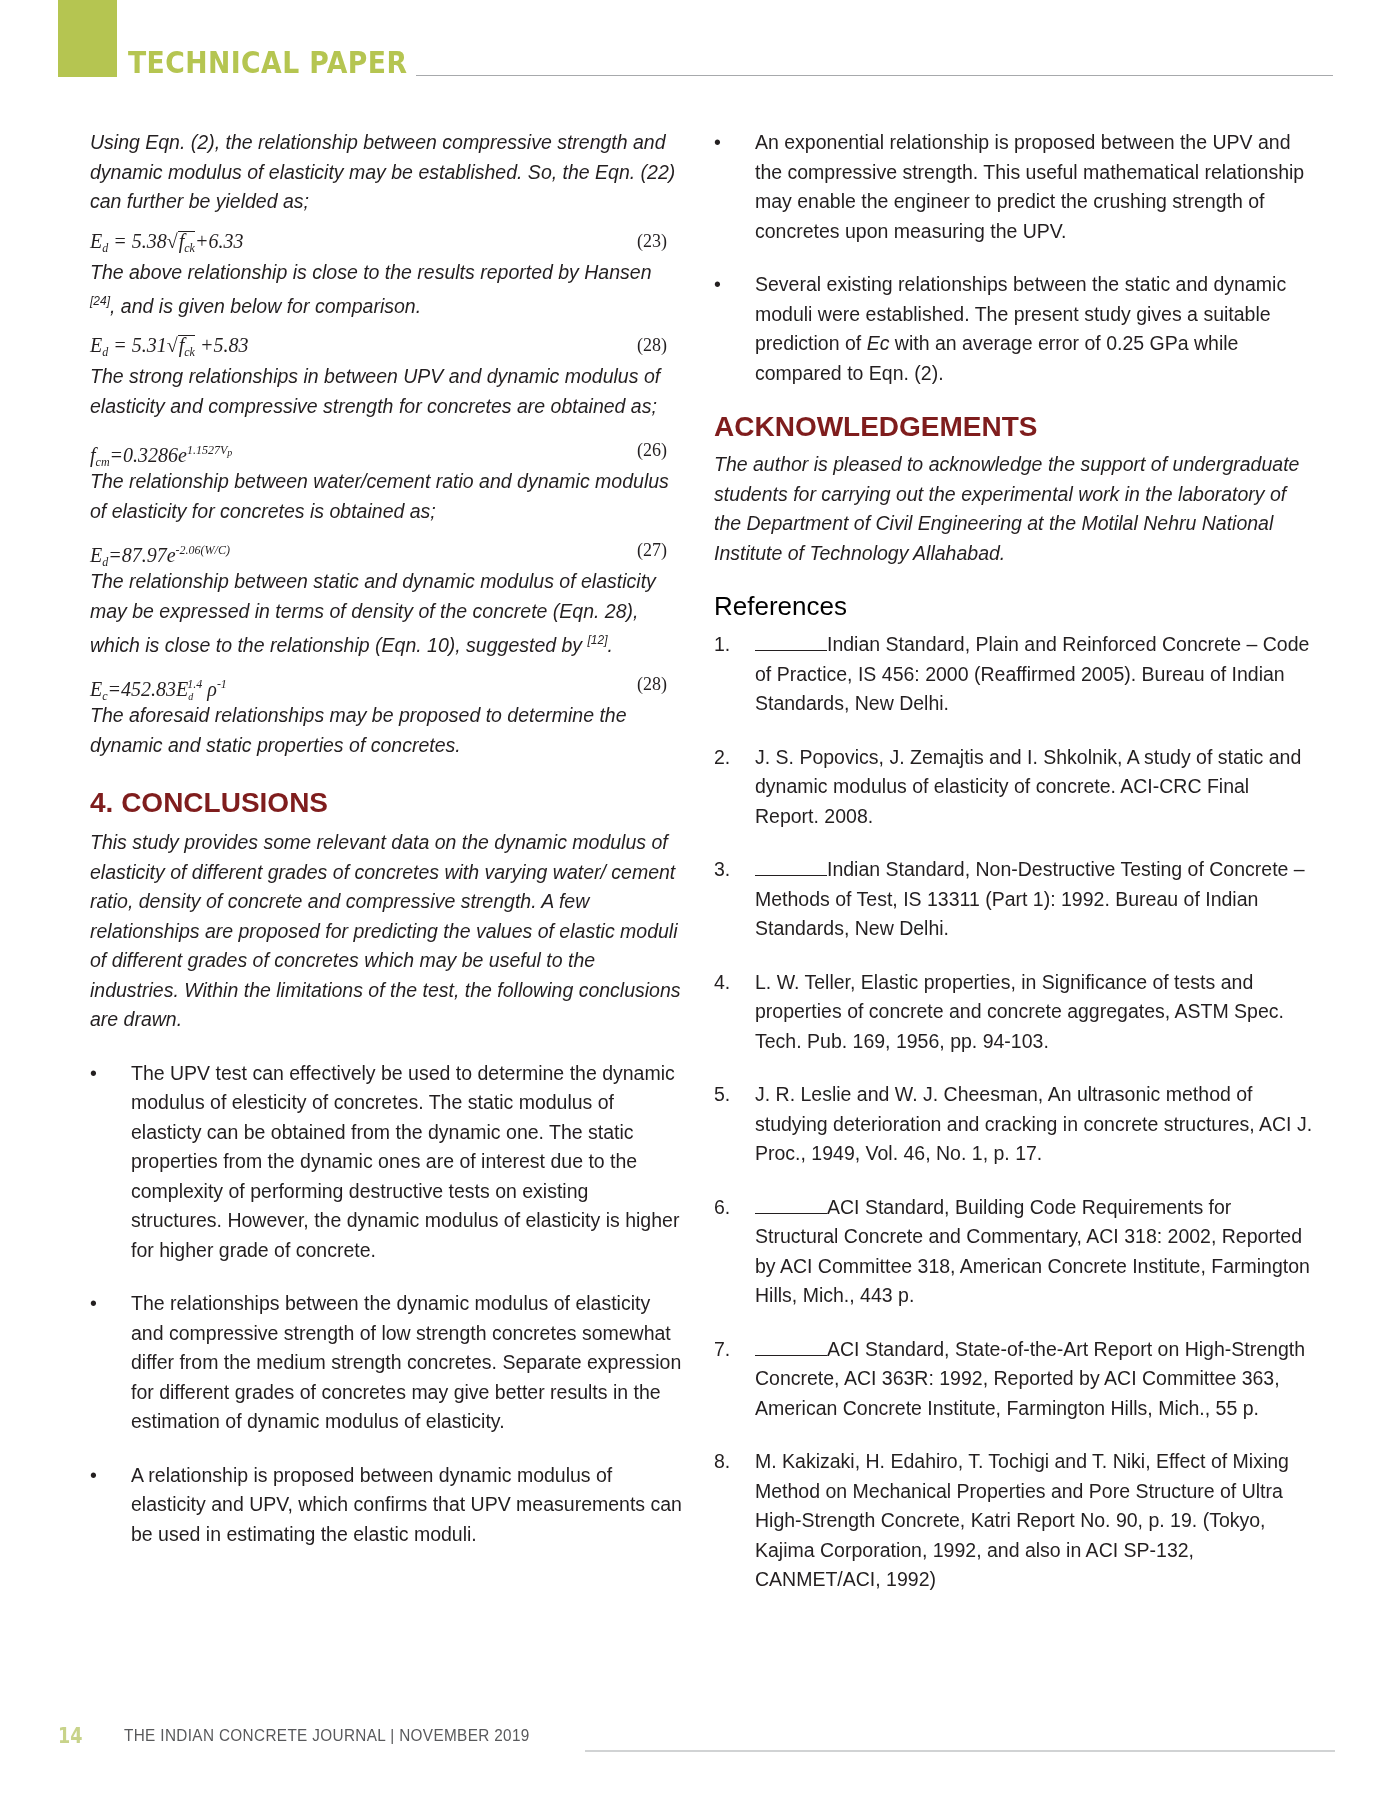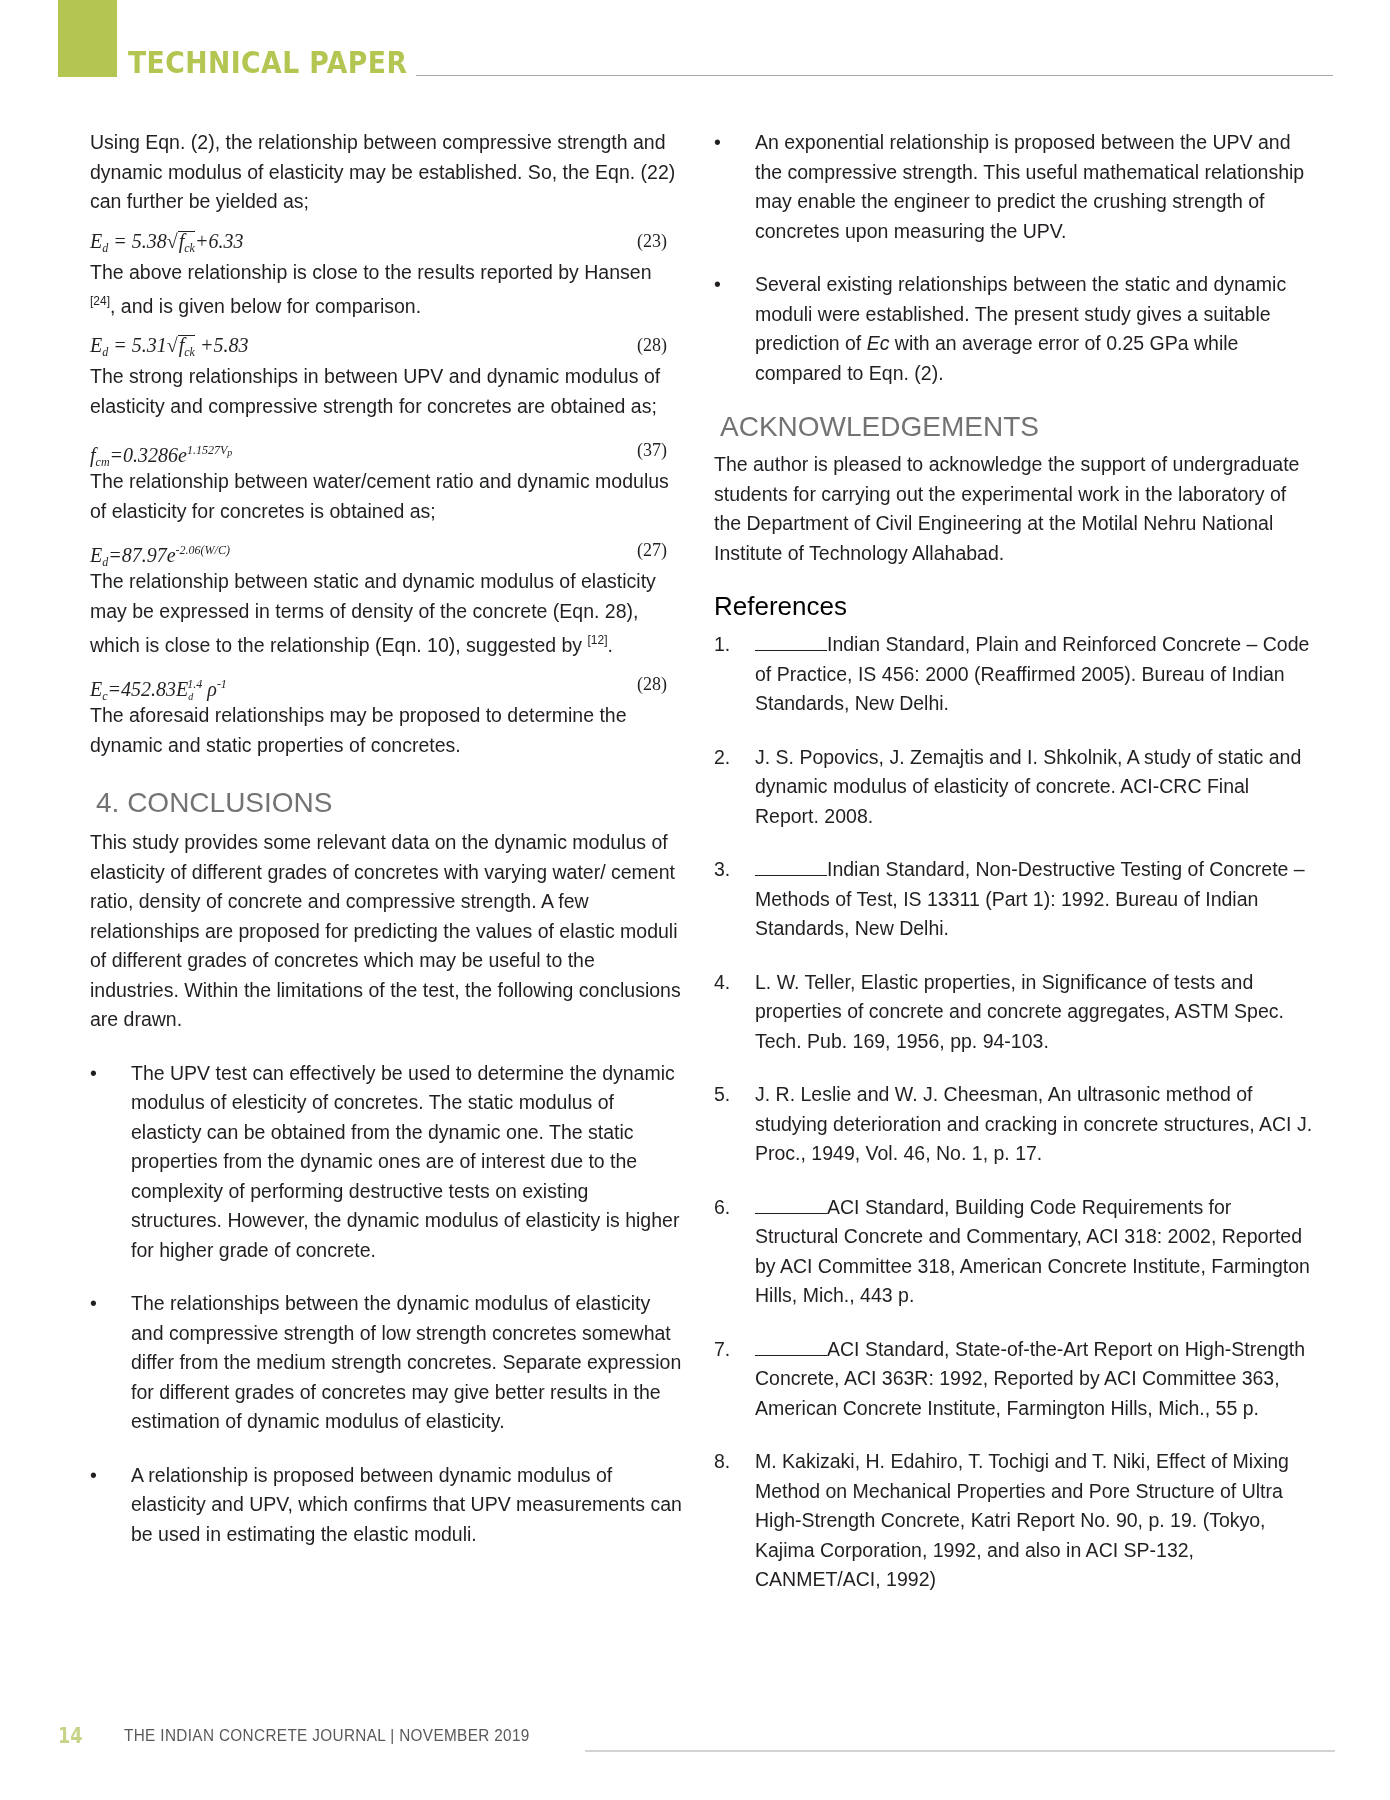--- a/index.html
+++ b/index.html
@@ -7,30 +7,30 @@
          font-family:"Liberation Sans", sans-serif; color:#231f20; }
   .green-block { position:absolute; left:58px; top:0; width:59px; height:77px; background:#b5c551; }
   .header-title { position:absolute; left:128px; top:44px; font-family:"DejaVu Sans", sans-serif;
                   font-weight:bold; font-size:31px; color:#b5c551; letter-spacing:0.5px; transform:scaleX(0.86); transform-origin:left top; }
   .header-rule { position:absolute; left:416px; top:75px; width:917px; height:0; border-top:1.5px solid #a7a9ac; }
 
   .col { position:absolute; top:128px; }
   .col-left { left:90px; width:592px; }
   .col-right { left:714px; width:600px; }
 
-  p.body { margin:0; font-size:19.5px; line-height:29.5px; }
+  p.body { margin:0; font-size:19.5px; line-height:29.5px;font-style:italic; }
   .eqn { position:relative; height:29px; margin:10px 0 2px 0; font-family:"Liberation Serif", serif;
          font-style:italic; font-size:20px; line-height:29px; }
   .eqn .num { position:absolute; right:15px; top:0; font-family:Liberation Serif, serif;
               font-style:normal; font-size:18px; }
   .eqn sub { font-size:12px; vertical-align:-4px; }
   .eqn sup { font-size:12px; vertical-align:8px; }
   .sqrt { display:inline-block; border-top:1px solid #231f20; line-height:19px; padding-left:1px; }
 
-  h2.sec { margin:6px; font-weight:normal; font-size:28px; line-height:34px; color:#737373; }
+  h2.sec { margin:0; font-weight:bold; font-size:28px; line-height:34px; color:#7f1d1d; }
   h2.ref { margin:0; font-weight:normal; font-size:26px; line-height:32px; color:#000000; }
 
   .bullet { position:relative; padding-left:41px; font-size:19.5px; line-height:29.5px; }
   .bullet .dot { position:absolute; left:0; top:0; }
 
   .ref-item { position:relative; padding-left:41px; font-size:19.5px; line-height:29.5px; }
   .ref-item .n { position:absolute; left:0; top:0; }
   .blank { display:inline-block; width:72px; border-bottom:1px solid #231f20; height:18px; vertical-align:baseline; }
 
   .footer-page { position:absolute; left:58px; top:1723px; font-family:"DejaVu Sans", sans-serif; font-weight:bold;
@@ -58,21 +58,21 @@
 
   <div class="eqn">
     <span>E</span><sub>d</sub><span> = 5.31</span>√<span class="sqrt"><span>f</span><sub>ck</sub></span><span> +5.83</span>
     <span class="num">(28)</span>
   </div>
 
   <p class="body">The strong relationships in between UPV and dynamic modulus of elasticity and compressive strength for concretes are obtained as;</p>
 
   <div class="eqn" style="margin-top:15px">
     <span>f</span><sub>cm</sub><span>=0.3286e</span><sup><span>1.1527V</span><sub style="font-size:10px;vertical-align:-2px">p</sub></sup>
-    <span class="num">(37)</span>
+    <span class="num">(26)</span>
   </div>
 
   <p class="body">The relationship between water/cement ratio and dynamic modulus of elasticity for concretes is obtained as;</p>
 
   <div class="eqn">
     <span>E</span><sub>d</sub><span>=87.97e</span><sup>-2.06(W/C)</sup>
     <span class="num">(27)</span>
   </div>
 
   <p class="body"><span>The relationship between static and dynamic modulus of elasticity may be expressed in terms of density of the concrete (Eqn. 28), which is close to the relationship (Eqn. 10), suggested by </span><sup style="font-size:12px">[12]</sup><span>.</span></p>

